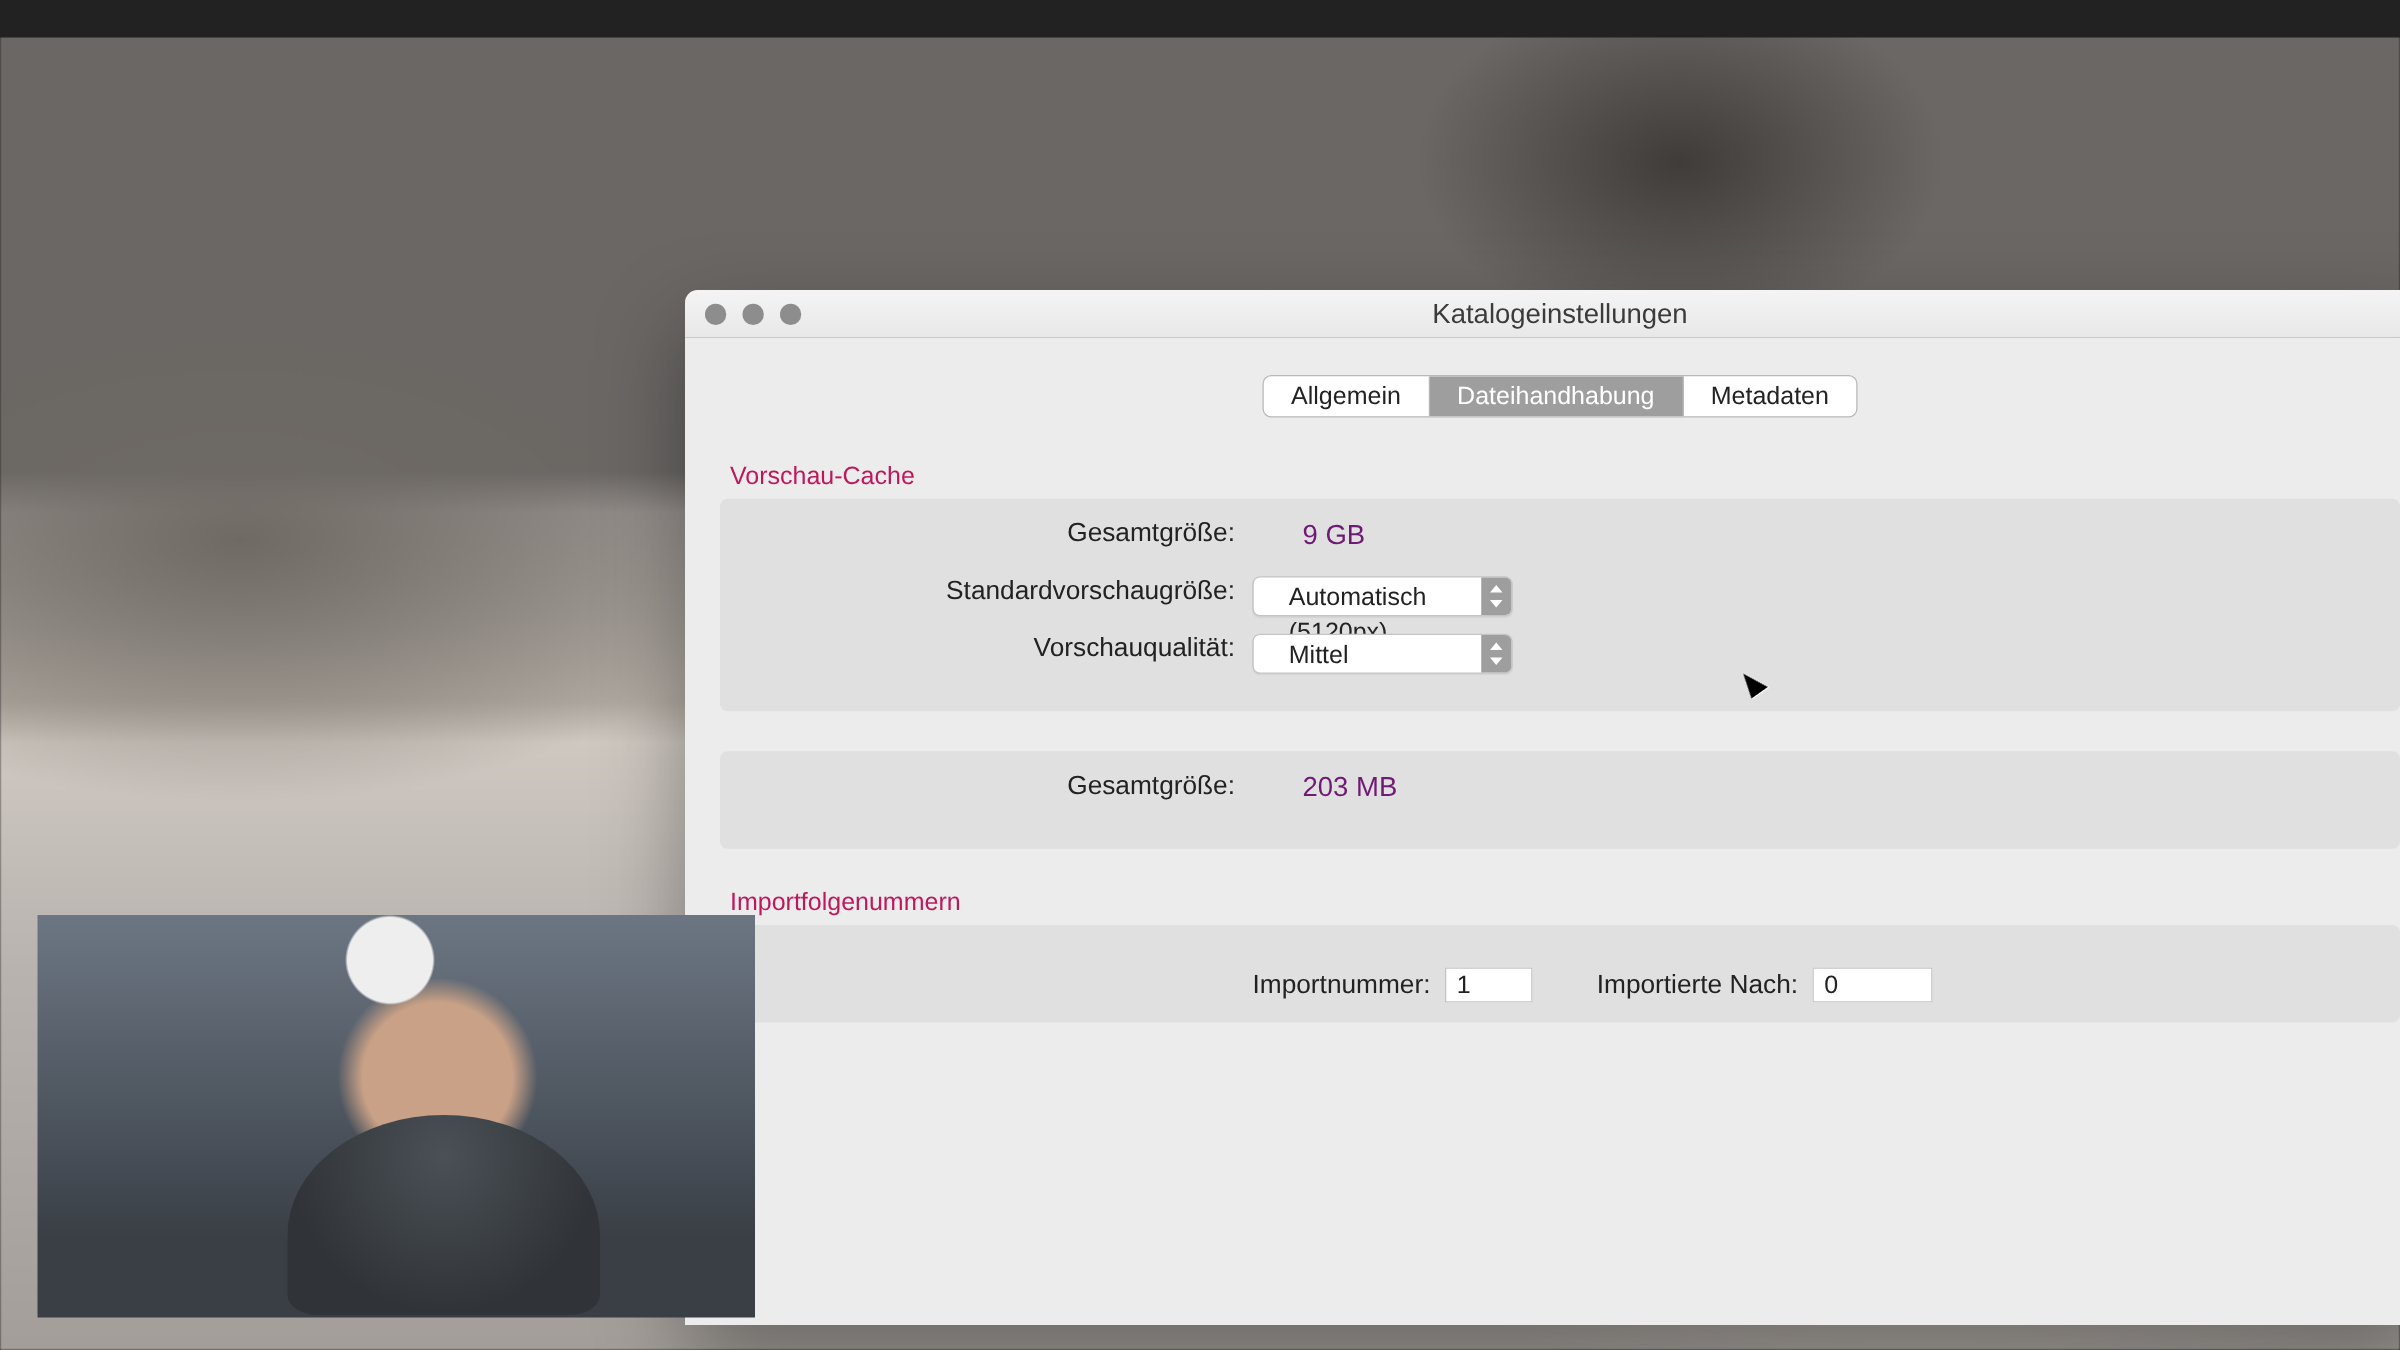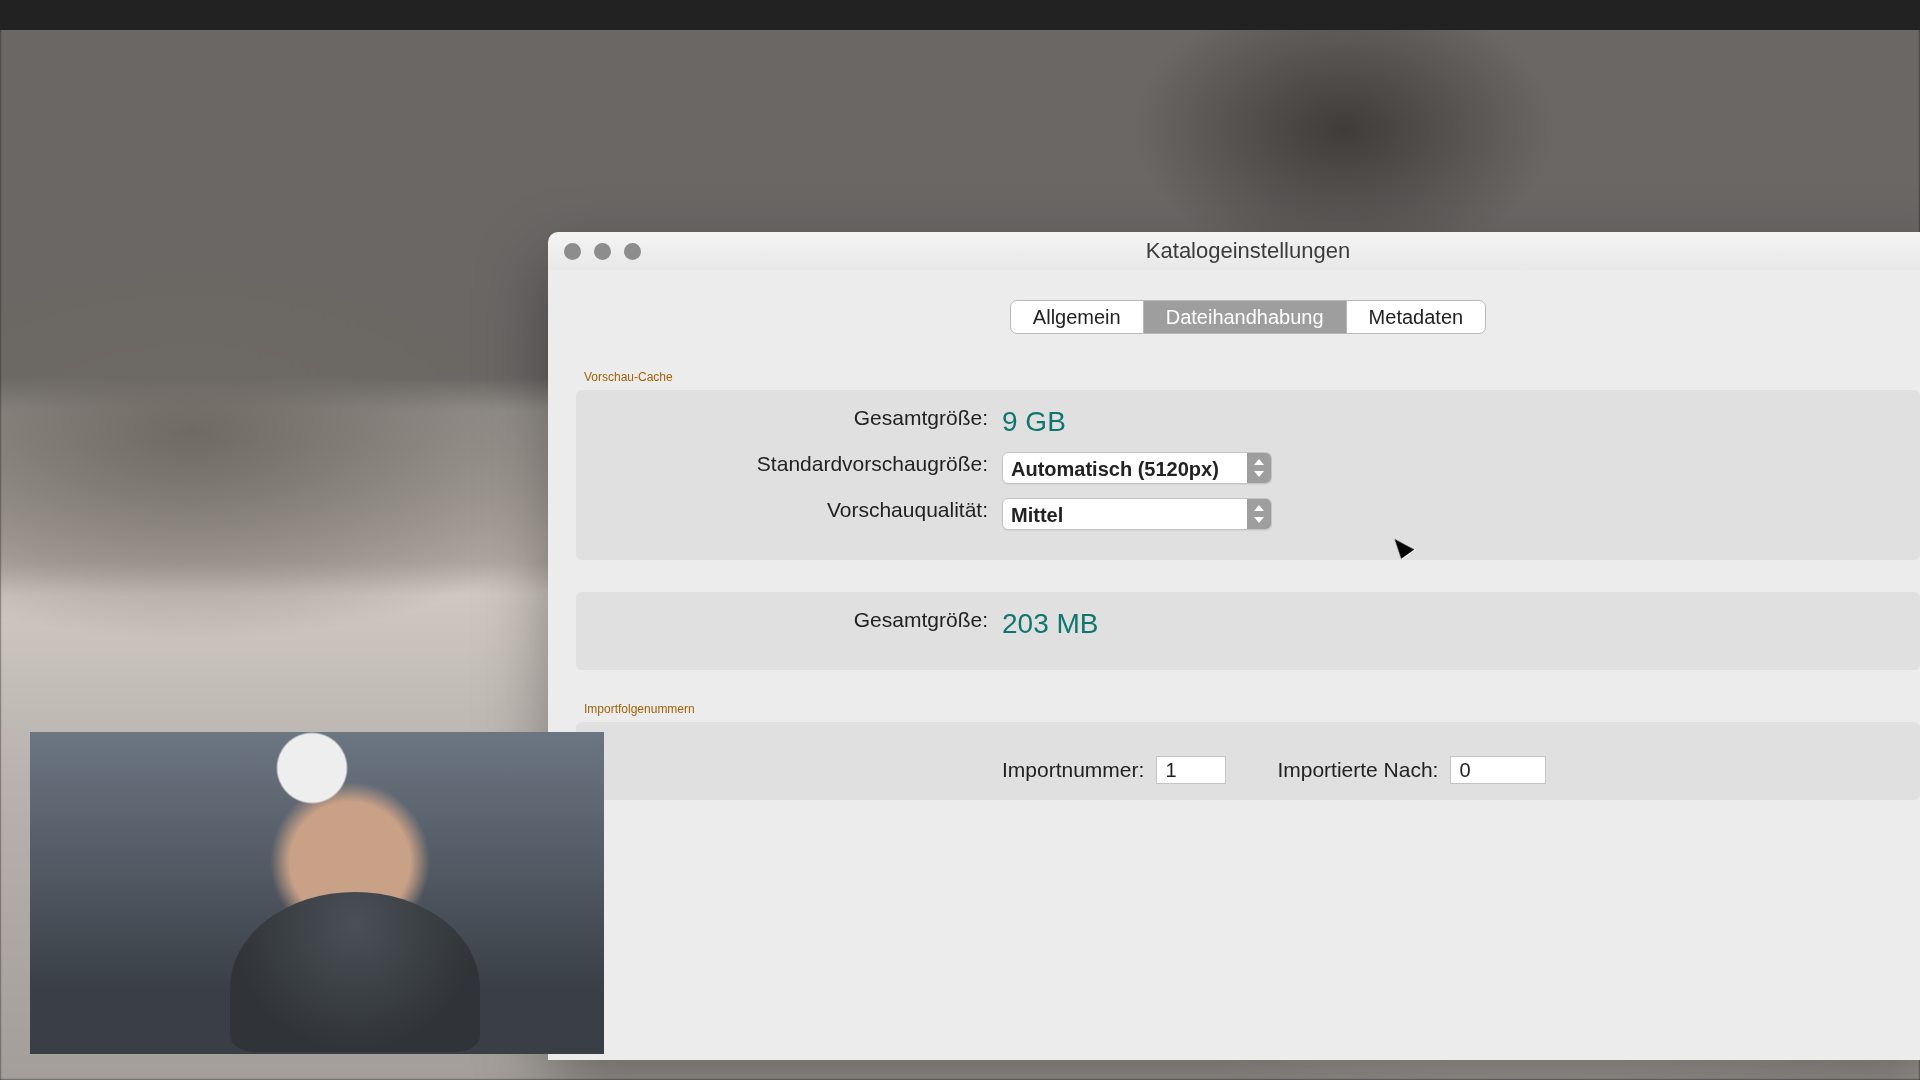--- a/index.html
+++ b/index.html
@@ -47,41 +47,40 @@
   }
   .seg .tab{
     padding:0 22px;font-size:20px;line-height:32px;color:#222;border-right:1px solid #b8b8b8;
     cursor:default;white-space:nowrap;
   }
   .seg .tab:last-child{border-right:none;}
   .seg .tab.active{background:#9e9e9e;color:#fff;}
   
   .panel{margin:0 28px;}
   .sec-label{
-    font-size:12px;color:#a16207;padding:0 0 6px 8px;
+    font-size:20px;color:#be185d;padding:0 0 6px 8px;
   }
   .sec{
     background:#e0e0e0;border-radius:6px;padding:16px 22px;margin-bottom:32px;
   }
   .row{
     display:flex;align-items:flex-start;height:46px;
   }
   .row .lbl{
     flex:0 0 390px;text-align:right;font-size:21px;color:#222;padding-right:14px;
   }
   .row .val{
-    font-size:28px;color:#0f766e;
+    font-size:22px;color:#701a75;margin-left:40px;
   }
   
   .select{
-    position:relative;width:270px;height:32px;background:#fff;
+    position:relative;width:208px;height:32px;background:#fff;
     border:1px solid #c4c4c4;border-radius:6px;box-sizing:border-box;
-    font-size:20px;color:#222;padding:2px 30px 0 8px;line-height:28px;
+    font-size:20px;color:#222;padding:2px 30px 0 28px;line-height:28px;
     box-shadow:inset 0 1px 0 #fff,0 1px 1px rgba(0,0,0,.06);
-    font-weight:bold;
   }
   .select .stepper{
     position:absolute;right:0;top:0;bottom:0;width:24px;
     background:#9e9e9e;border-radius:0 5px 5px 0;
   }
   .select .stepper::before,.select .stepper::after{
     content:"";position:absolute;left:50%;transform:translateX(-50%);
     width:0;height:0;border-left:5px solid transparent;border-right:5px solid transparent;
   }
   .select .stepper::before{top:6px;border-bottom:6px solid #fff;}

